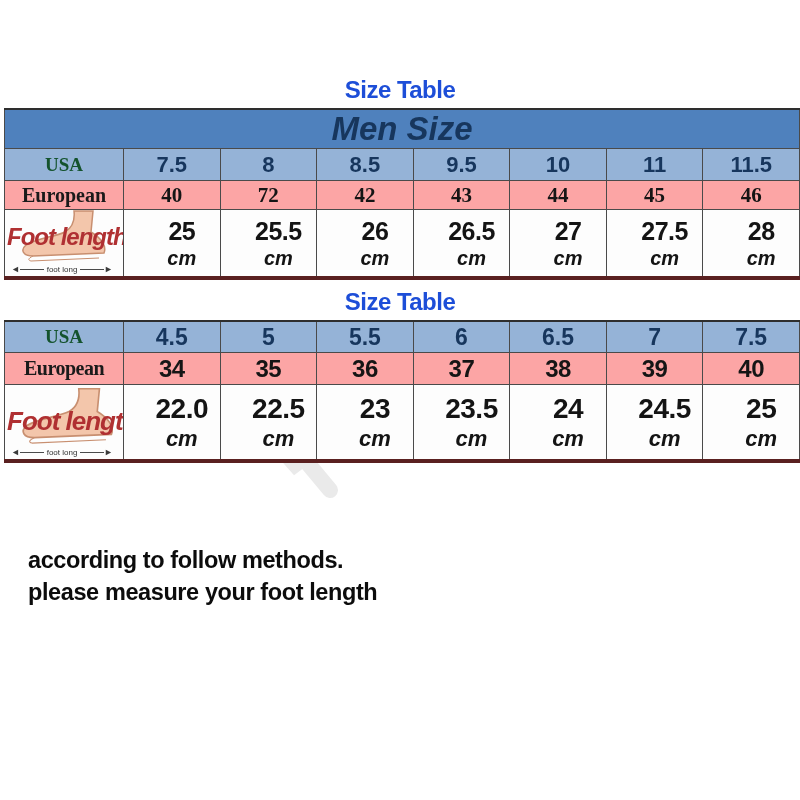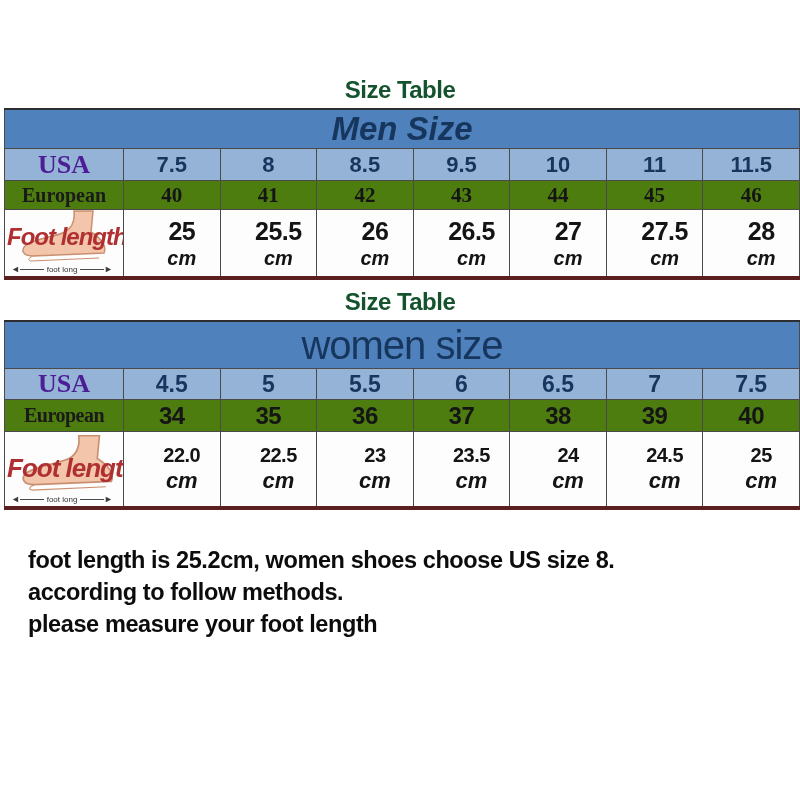--- a/index.html
+++ b/index.html
@@ -2,21 +2,21 @@
 <html><head>
 <meta charset="utf-8">
 <style>
   html,body{margin:0;padding:0;}
   body{
     width:800px;height:800px;background:#ffffff;position:relative;overflow:hidden;
     font-family:"Liberation Sans",sans-serif;color:#111;
   }
   .abs{position:absolute;left:0;width:800px;}
   .size-heading{
-    text-align:center;font-size:24px;font-weight:bold;color:#14532d;
+    text-align:center;font-size:24px;font-weight:bold;color:#1d4ed8;
     letter-spacing:-0.5px;
   }
   
   table.size-table{
     border-collapse:collapse;table-layout:fixed;width:796px;margin-left:4px;
     border-top:2px solid #2e2e2e;border-left:1px solid #555;
     border-bottom:4px solid #5a2020;
   }
   table.size-table td{
     border:1px solid #4a4a4a;text-align:center;vertical-align:middle;
@@ -24,34 +24,34 @@
   }
   td.banner{
     background:#4f81bd;color:#17365d;border:1px solid #2e2e2e;
   }
   .men .banner{height:38px;font-size:33px;font-style:italic;font-weight:bold;letter-spacing:0px;}
   .women .banner{height:46px;font-size:40px;font-weight:normal;letter-spacing:-1px;}
   tr.row-usa td{background:#95b3d7;color:#17365d;font-weight:bold;}
   .men  tr.row-usa td{height:31px;font-size:22px;}
   .women tr.row-usa td{height:30px;font-size:23px;}
   tr.row-usa td.lbl{
-    font-family:"Liberation Serif",serif;font-size:26px;font-weight:bold;color:#4c1d95;
-  }
-  tr.row-eu td{background:#4d7c0f;color:#151515;}
+    font-family:"Liberation Serif",serif;font-size:19px;font-weight:bold;color:#14532d;
+  }
+  tr.row-eu td{background:#fca5a5;color:#151515;}
   .men  tr.row-eu td{height:28px;font-family:"Liberation Serif",serif;font-weight:bold;font-size:21px;}
   .women tr.row-eu td{height:31px;font-weight:bold;font-size:24px;letter-spacing:-0.5px;}
   tr.row-eu td.lbl{
     font-family:"Liberation Serif",serif;font-weight:bold;font-size:20px;color:#1a1a1a;
   }
   tr.row-foot td{background:#fdfdfd;color:#141414;padding-left:20px;}
   .men  tr.row-foot td{height:66px;}
   .women tr.row-foot td{height:74px;}
   .foot-val{font-weight:bold;letter-spacing:-0.5px;}
   .men  .foot-val{font-size:25px;}
-  .women .foot-val{font-size:20px;}
+  .women .foot-val{font-size:28px;}
   .foot-unit{font-style:italic;font-weight:bold;margin-top:1px;}
   .men  .foot-unit{font-size:20px;}
   .women .foot-unit{font-size:22px;}
   
   td.foot-cell{position:relative;}
   .foot-label{
     position:absolute;left:2px;top:26%;width:100%;text-align:left;
     font-style:italic;font-weight:bold;color:#b03032;z-index:2;
     letter-spacing:-1px;white-space:nowrap;
   }
@@ -113,21 +113,21 @@
         <td>8</td>
         <td>8.5</td>
         <td>9.5</td>
         <td>10</td>
         <td>11</td>
         <td>11.5</td>
       </tr>
       <tr class="row-eu">
         <td class="lbl">European</td>
         <td>40</td>
-        <td>41</td>
+        <td>72</td>
         <td>42</td>
         <td>43</td>
         <td>44</td>
         <td>45</td>
         <td>46</td>
       </tr>
       <tr class="row-foot">
         <td class="foot-cell">
           <svg class="foot-svg" width="92" height="54" viewBox="0 0 92 54">
             <path d="M55 1 L74 1 L72 22 C82 28 88 36 85 43 L14 46 C4 46 1 40 7 35 C18 28 36 27 46 22 C53 18 56 10 55 1 Z" fill="#f3c6ab" stroke="#c88f70" stroke-width="1.5"></path>
@@ -185,23 +185,20 @@
         <col style="width:119px">
           <col>
           <col>
           <col>
           <col>
           <col>
           <col>
           <col>
       </colgroup>
       <tbody>
-          <tr>
-        <td class="banner" colspan="8">women size</td>
-      </tr>
       <tr class="row-usa">
         <td class="lbl">USA</td>
         <td>4.5</td>
         <td>5</td>
         <td>5.5</td>
         <td>6</td>
         <td>6.5</td>
         <td>7</td>
         <td>7.5</td>
       </tr>
@@ -257,18 +254,17 @@
         <td>
           <div class="foot-val">25</div>
           <div class="foot-unit">cm</div>
         </td>
       </tr>
     </tbody>
       </table>
   </div>
 
   <div class="abs notes" style="top:544px;">
-    <div class="note-line">foot length is 25.2cm, women shoes choose US size 8.</div>
     <div class="note-line">according to follow methods.</div>
     <div class="note-line">please measure your foot length</div>
   </div>
 
 </div>
 
 </body></html>

